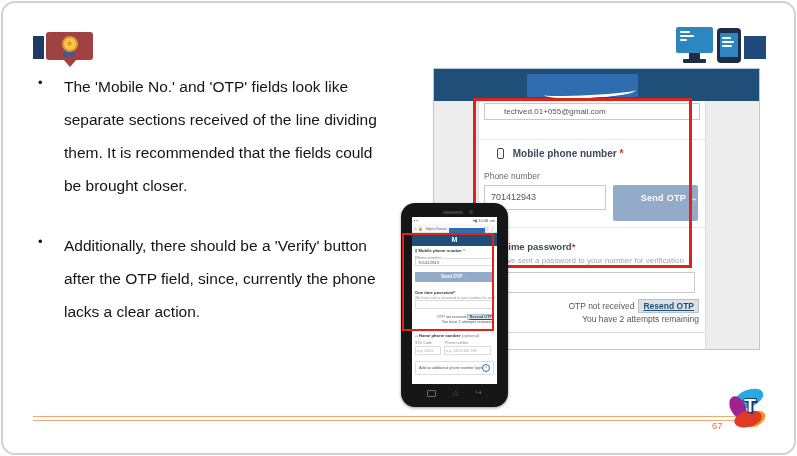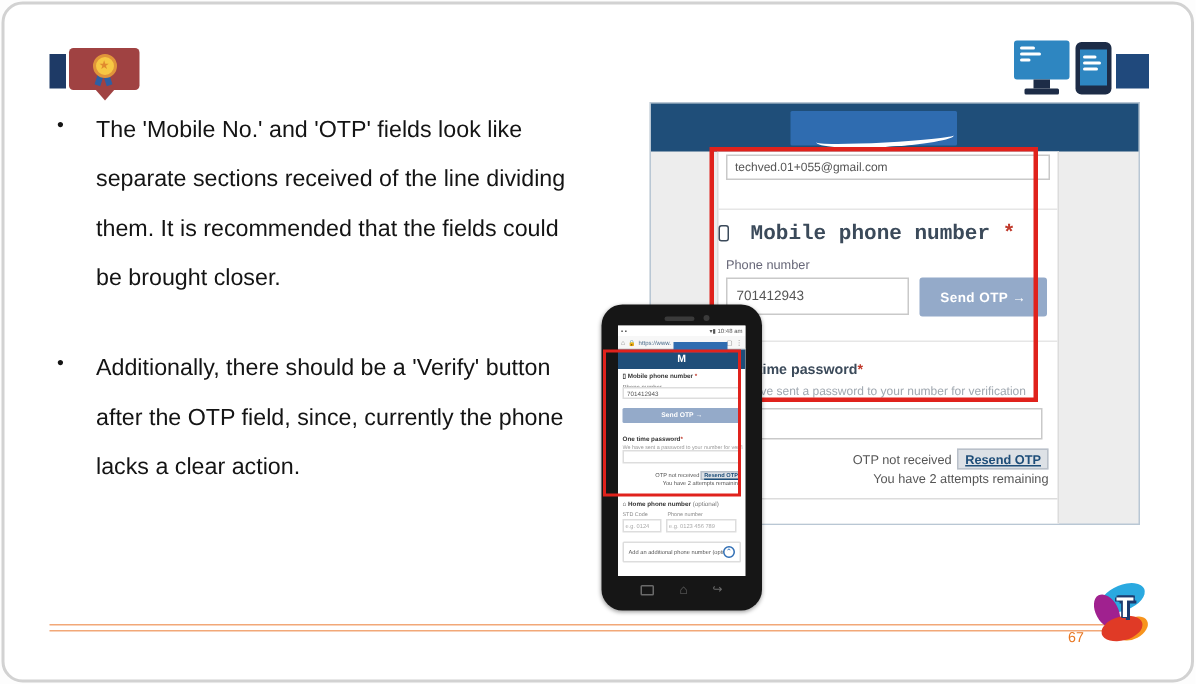--- a/index.html
+++ b/index.html
@@ -38,29 +38,29 @@
   
   .shot { position:absolute; left:433px; top:68px; width:327px; height:282px; background:#ededed;
       border:1px solid #b9c7d4; z-index:1; }
   .shot-header { position:absolute; left:0; top:0; right:0; height:32px; background:#1f4e79; }
   .shot-censor { position:absolute; left:93px; top:5px; width:111px; height:23px; background:#2f6cb0; border-radius:1px; }
   .shot-swoosh { position:absolute; left:110px; top:18px; width:92px; height:11px;
       border-bottom:3px solid #fff; border-radius:50%; transform:rotate(-3deg); }
   .shot-card { position:absolute; left:44px; top:32px; width:228px; bottom:0; background:#fff;
       border-left:1px solid #dcdcdc; border-right:1px solid #dcdcdc; }
   .fld { position:absolute; background:#fff; border:1px solid #c9c9c9; color:#555; }
-  .email-fld { left:5px; top:2px; width:216px; height:17px; font-size:8px; line-height:15px; padding-left:5px; }
+  .email-fld { left:5px; top:2px; width:216px; height:17px; font-size:8px; line-height:15px; padding-left:19px; }
   .div1 { position:absolute; left:0; right:0; top:38px; border-top:1px solid #e6e6e6; }
-  .m-row { position:absolute; left:0; top:47px; font-size:14px; font-weight:bold; color:#3b4a5a;font-family:Liberation Mono, monospace; }
+  .m-row { position:absolute; left:18px; top:47px; font-size:10px; font-weight:bold; color:#3b4a5a; }
   .phone-glyph { display:inline-block; width:7px; height:11px; border:1.5px solid #3b4a5a; border-radius:2px; vertical-align:-2px; margin-right:6px; }
   .req { color:#c0392b; }
   .p-label { position:absolute; left:5px; top:70px; font-size:8.5px; color:#667; }
   .p-input { left:5px; top:84px; width:122px; height:25px; font-size:9px; line-height:23px; padding-left:6px; }
-  .send-btn { position:absolute; left:134px; top:84px; width:85px; height:26px; background:#94aac9; border-radius:2px;
-      color:#fff; font-size:9px; font-weight:bold; text-align:center; line-height:26px; letter-spacing:.3px; }
+  .send-btn { position:absolute; left:134px; top:84px; width:85px; height:36px; background:#94aac9; border-radius:2px;
+      color:#fff; font-size:9px; font-weight:bold; text-align:right; line-height:26px; letter-spacing:.3px; }
   .div2 { position:absolute; left:0; right:0; top:126px; border-top:1px solid #e6e6e6; }
   .otp-label { position:absolute; left:5px; top:140px; font-size:9.5px; font-weight:bold; color:#3b4a5a; }
   .otp-helper { position:absolute; left:5px; top:155px; font-size:8px; color:#a0a8b0; }
   .otp-input { left:5px; top:171px; width:211px; height:21px; }
   .nr-row { position:absolute; right:6px; top:198px; font-size:8.5px; color:#555; text-align:left; }
   .resend-chip { display:inline-block; background:#dde1e6; border:1px solid #b9c0c9; padding:1px 4px; margin-left:4px;
       color:#1f4e79; font-weight:bold; text-decoration:underline; }
   .attempts { position:absolute; right:6px; top:213px; font-size:8.5px; color:#555; }
   .bottom-line { position:absolute; left:0; right:0; top:231px; border-top:1px solid #dcdcdc; }
 

